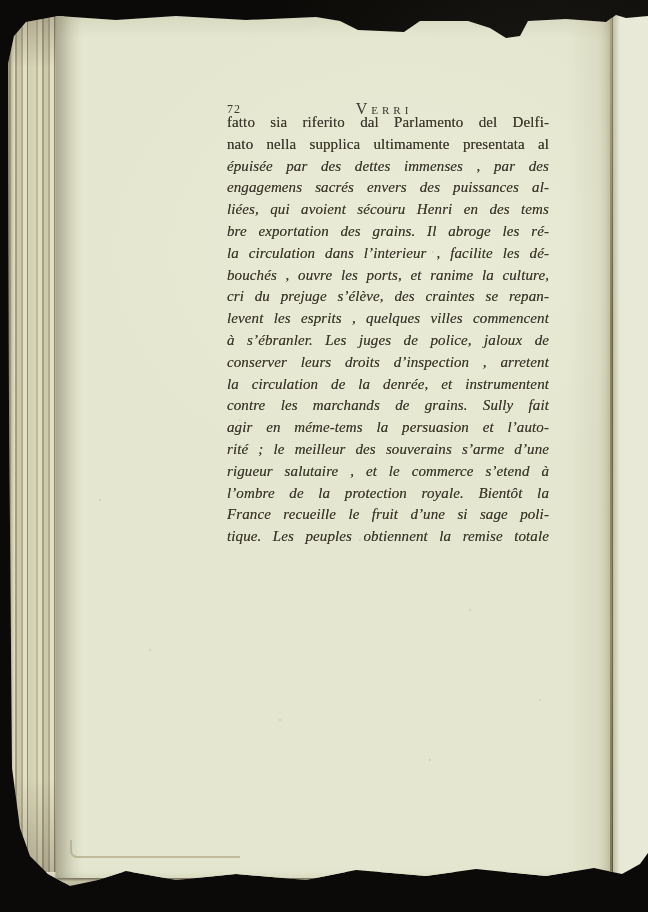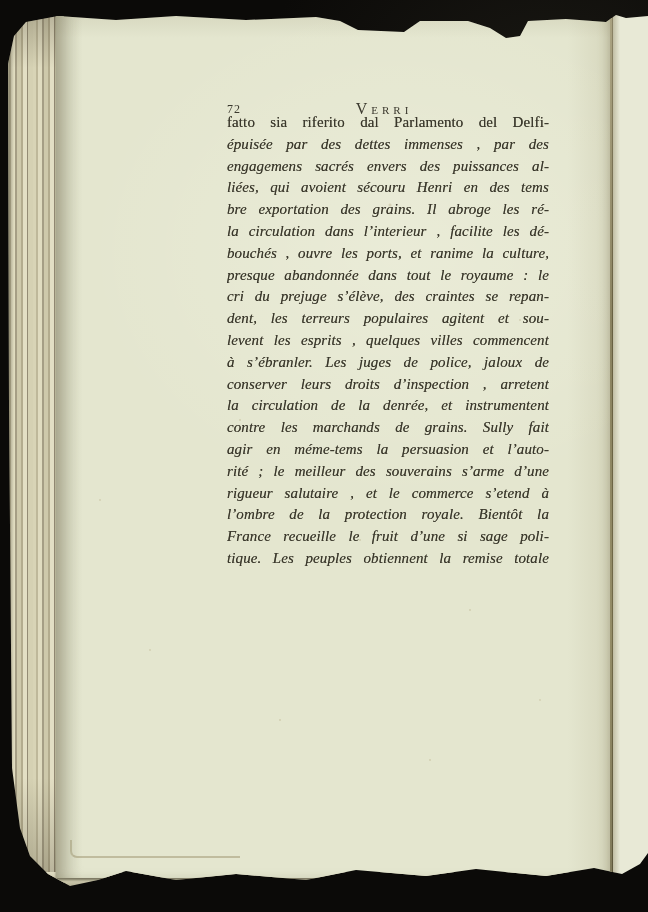--- a/index.html
+++ b/index.html
@@ -119,29 +119,28 @@
     <div class="gutter-line"></div>
     <div class="page-next"></div>
 
     <div class="content">
       <div class="header-row">
         <span class="pagenum">72</span>
         <span class="title">Verri</span>
       </div>
       <div class="text-block">
         <div class="line rm">fatto sia riferito dal Parlamento del Delfi-</div>
+        <div class="line rm">nato nella supplica ultimamente presentata al</div>
         <div class="line it">épuisée par des dettes immenses , par des</div>
         <div class="line it">engagemens sacrés envers des puissances al-</div>
         <div class="line it">liées, qui avoient sécouru Henri en des tems</div>
         <div class="line it">bre exportation des grains. Il abroge les ré-</div>
         <div class="line it">la circulation dans l’interieur , facilite les dé-</div>
         <div class="line it">bouchés , ouvre les ports, et ranime la culture,</div>
-        <div class="line it">presque abandonnée dans tout le royaume : le</div>
         <div class="line it">cri du prejuge s’élève, des craintes se repan-</div>
-        <div class="line it">dent, les terreurs populaires agitent et sou-</div>
         <div class="line it">levent les esprits , quelques villes commencent</div>
         <div class="line it">à s’ébranler. Les juges de police, jaloux de</div>
         <div class="line it">conserver leurs droits d’inspection , arretent</div>
         <div class="line it">la circulation de la denrée, et instrumentent</div>
         <div class="line it">contre les marchands de grains. Sully fait</div>
         <div class="line it">agir en méme-tems la persuasion et l’auto-</div>
         <div class="line it">rité ; le meilleur des souverains s’arme d’une</div>
         <div class="line it">rigueur salutaire , et le commerce s’etend à</div>
         <div class="line it">l’ombre de la protection royale. Bientôt la</div>
         <div class="line it">France recueille le fruit d’une si sage poli-</div>

